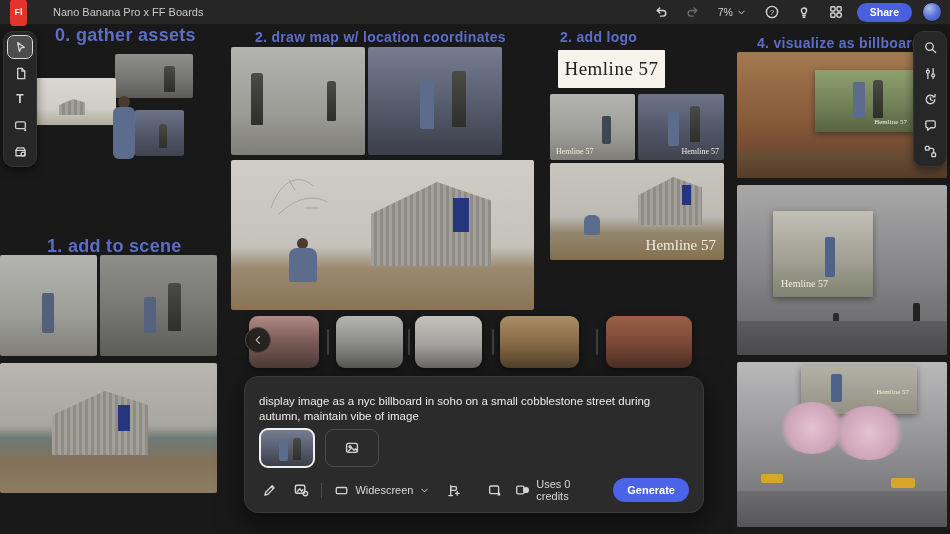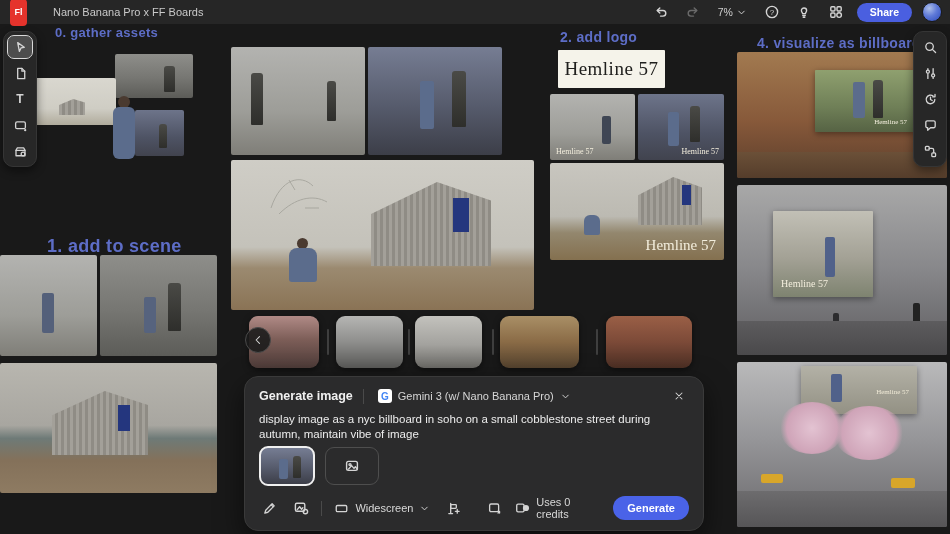--- a/index.html
+++ b/index.html
@@ -194,22 +194,23 @@
       <div class="figure" style="left:30px;top:8px;width:11px;height:28px;background:#50618a;"></div>
       <div class="bb-text" style="right:8px;bottom:18px;font-size:7px;color:#efe9d6;">Hemline 57</div>
     </div>
     <div class="blossom" style="left:42px;top:40px;width:66px;height:52px;"></div>
     <div class="blossom" style="left:96px;top:44px;width:72px;height:54px;"></div>
     <div class="cab" style="left:24px;top:112px;width:22px;height:9px;"></div>
     <div class="cab" style="left:154px;top:116px;width:24px;height:10px;"></div>
     <div class="ground-strip" style="height:36px;background:linear-gradient(180deg,#6d6c6e,#565557);"></div>
   </div>
 
-  <div class="ann" style="left:55px;top:25px;font-size:13px;text-align:center;">0.  gather assets</div>
+  <div class="ann" style="left:55px;top:25px;font-size:18px;text-align:center;">0.  gather assets</div>
   <div class="ann" style="left:47px;top:236px;font-size:18px;">1.  add to scene</div>
+  <div class="ann" style="left:255px;top:29px;font-size:14px;">2. draw map w/ location coordinates</div>
   <div class="ann" style="left:560px;top:29px;font-size:14px;">2. add logo</div>
   <div class="ann" style="left:757px;top:35px;font-size:14px;">4. visualize as billboard</div>
 
   <div class="topbar">
     <div class="fl-logo">Fl</div>
     <div class="doc-title">Nano Banana Pro x FF Boards</div>
     <div class="tb-spacer"></div>
 
     <div class="tb-btn">
       <svg width="16" height="16" viewBox="0 0 16 16">
@@ -329,36 +330,20 @@
     <div class="strip-div" style="left:352px;"></div>
     <div class="thumb th5" style="left:362px;width:86px;"></div>
     <div class="strip-nav">
       <svg width="12" height="12" viewBox="0 0 16 16">
         <path class="ic" d="M10 3.5L5.5 8 10 12.5"></path>
       </svg>
     </div>
   </div>
 
   <div class="gen-panel">
-    <div class="gp-header">
-      <div class="gp-title">Generate image</div>
-      <div class="gp-divider"></div>
-      <div class="model-chip">
-        <div class="g-icon">G</div>
-        <span>Gemini 3 (w/ Nano Banana Pro)</span>
-        <svg width="11" height="11" viewBox="0 0 16 16">
-          <path class="ic" d="M4 6l4 4 4-4"></path>
-        </svg>
-      </div>
-      <div class="gp-close">
-        <svg width="12" height="12" viewBox="0 0 16 16">
-          <path class="ic" d="M4 4l8 8M12 4l-8 8"></path>
-        </svg>
-      </div>
-    </div>
 
     <div class="gp-prompt">display image as a nyc billboard in soho on a small cobblestone street during autumn, maintain vibe of image</div>
 
     <div class="gp-thumbs">
       <div class="gp-thumb">
         <div class="monolith" style="left:32px;top:8px;width:8px;height:22px;"></div>
         <div class="figure" style="left:18px;top:11px;width:9px;height:20px;background:#5b6c8c;"></div>
       </div>
       <div class="gp-add-slot">
         <svg width="16" height="16" viewBox="0 0 16 16">

